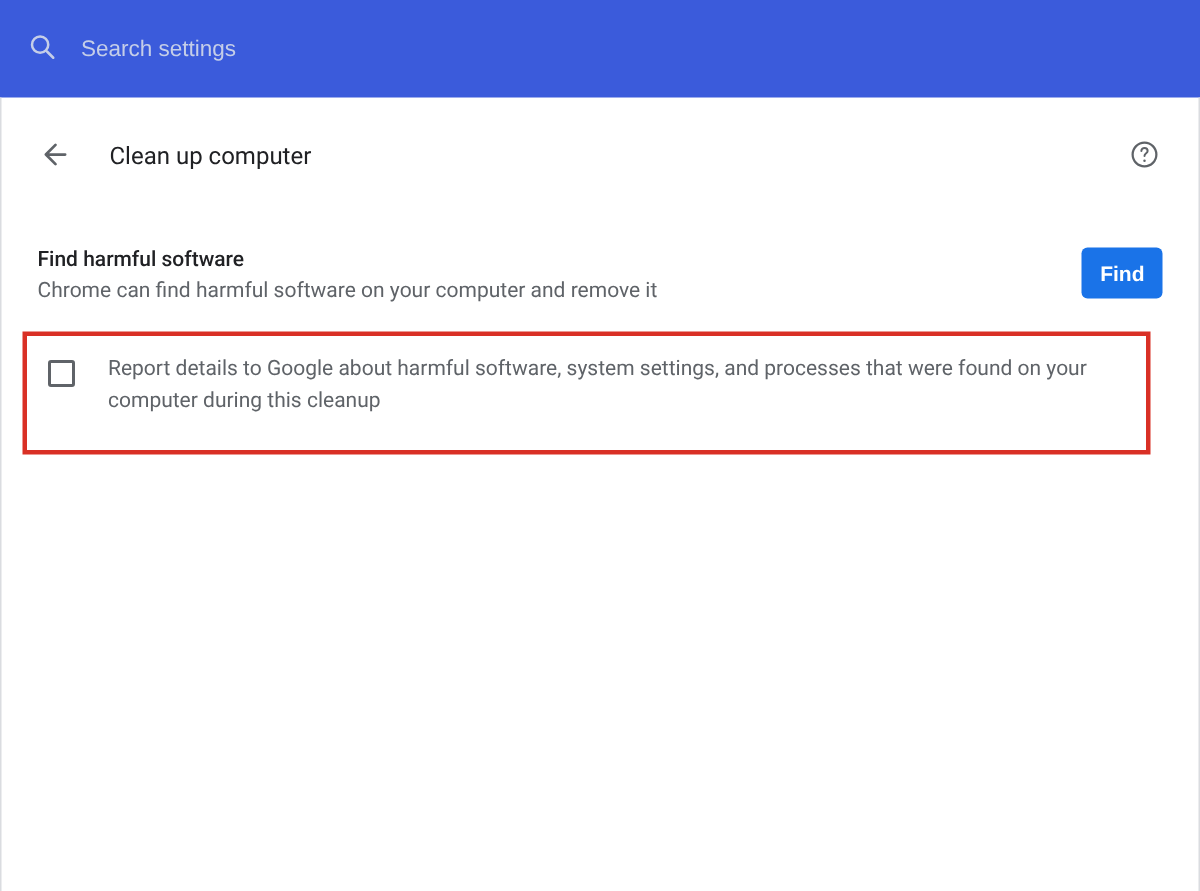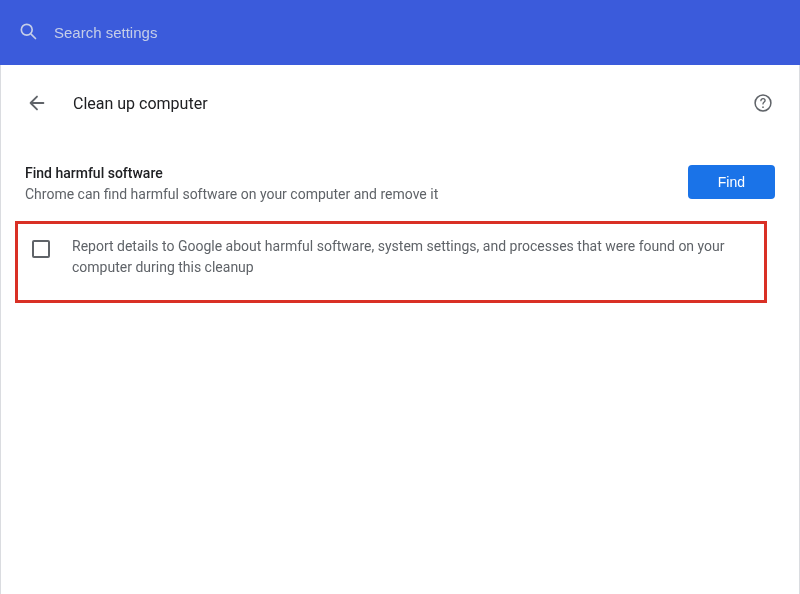--- a/index.html
+++ b/index.html
@@ -92,23 +92,23 @@
     .section-desc {
       font-size: 14px;
       color: #5f6368;
       line-height: 1.4;
     }
     .find-button {
       background: #1a73e8;
       color: #fff;
       border: none;
       border-radius: 4px;
-      padding: 9px 30px;
+      padding: 9px 12px;
       font-size: 14px;
-      font-weight: 400;
+      font-weight: 700;
       cursor: pointer;
       flex-shrink: 0;
     }
     .highlight-box {
       margin: 16px 32px 0 14px;
       border: 3px solid #d93025;
       padding: 12px 12px 22px 12px;
       display: flex;
       align-items: flex-start;
       gap: 22px;

